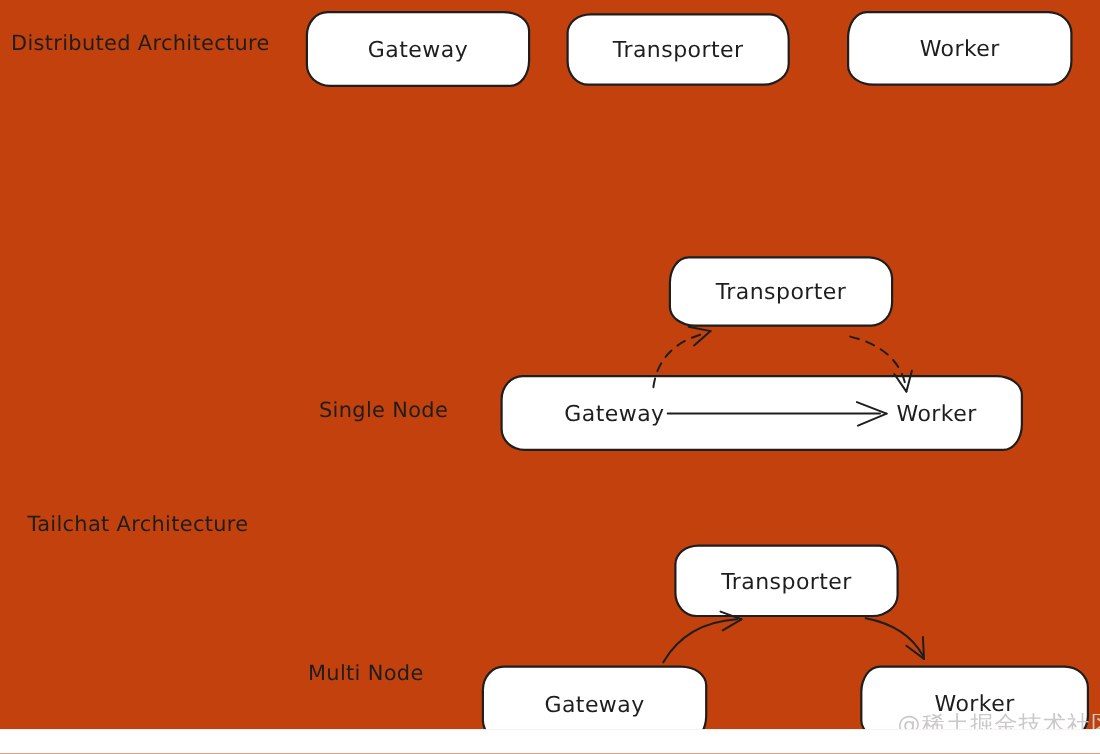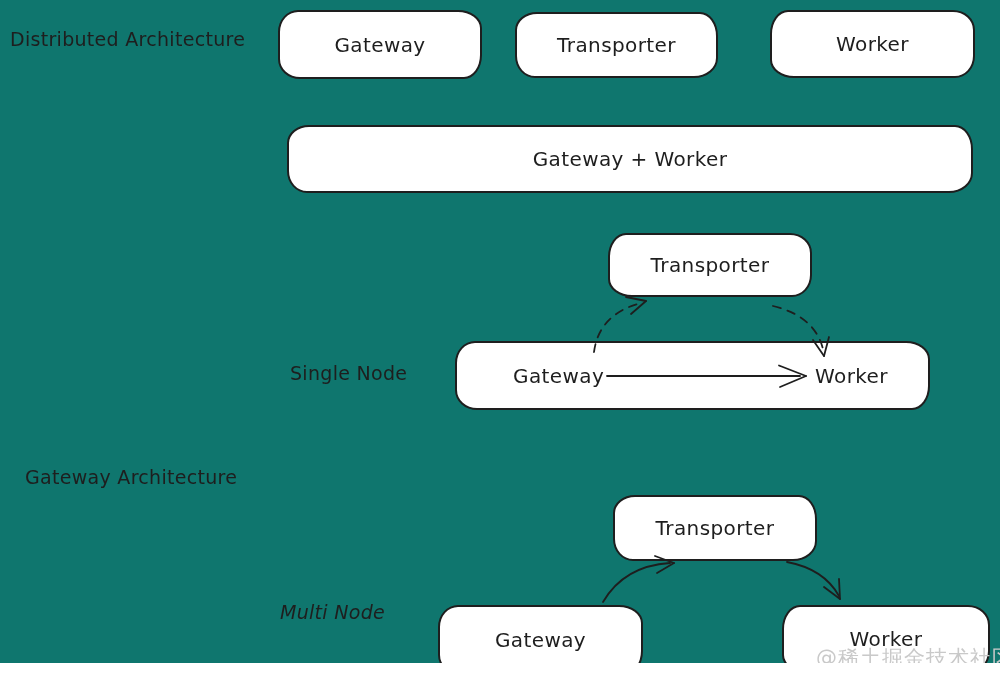--- a/index.html
+++ b/index.html
@@ -3,21 +3,21 @@
 <meta charset="utf-8">
 <style>
   * { box-sizing: border-box; margin: 0; padding: 0; }
   html, body { background: #ffffff; }
   body { font-family: "DejaVu Sans", "Liberation Sans", sans-serif; }
 
   .canvas {
     position: relative;
     width: 1000px;
     height: 663px;
-    background: #0f766e;
+    background: #c2410c;
     overflow: hidden;
     color: #1e1e1e;
   }
 
   .arrows {
     position: absolute;
     left: 0; top: 0;
     width: 1000px; height: 685px;
     z-index: 5;
     pointer-events: none;
@@ -97,33 +97,32 @@
     <g>
       <path d="M 787 562 Q 824 569 839 596"></path>
       <path d="M 840 599 L 824 587"></path>
       <path d="M 840 599 L 839 579"></path>
     </g>
   </svg>
 
   <div class="diagram-label" style="left:10px; top:28px;">Distributed Architecture</div>
 
 
-  <div class="diagram-label" style="left:25px; top:466px;">Gateway Architecture</div>
+  <div class="diagram-label" style="left:25px; top:466px;">Tailchat Architecture</div>
 
   <div class="diagram-label" style="left:290px; top:322px;margin-top:40px;">Single Node</div>
 
-  <div class="diagram-label" style="left:280px; top:601px;font-style:italic;">Multi Node</div>
+  <div class="diagram-label" style="left:280px; top:601px;">Multi Node</div>
 
   <div class="node r1" style="left:278px; top:10px; width:204px; height:69px;">Gateway</div>
 
   <div class="node r2" style="left:515px; top:12px; width:203px; height:66px;">Transporter</div>
 
   <div class="node r3" style="left:770px; top:10px; width:205px; height:68px;">Worker</div>
 
-  <div class="node r2" style="left:287px; top:125px; width:686px; height:68px;">Gateway + Worker</div>
 
   <div class="node r3" style="left:608px; top:233px; width:204px; height:64px;">Transporter</div>
 
   <div class="node r1 node-gateway-worker-single" style="left:455px; top:341px; width:475px; height:69px;">
     <span class="inline-node-text" style="left:56px;">Gateway</span>
     <span class="inline-node-text" style="left:358px;">Worker</span>
   </div>
 
   <div class="node r2" style="left:613px; top:495px; width:204px; height:66px;">Transporter</div>
 

